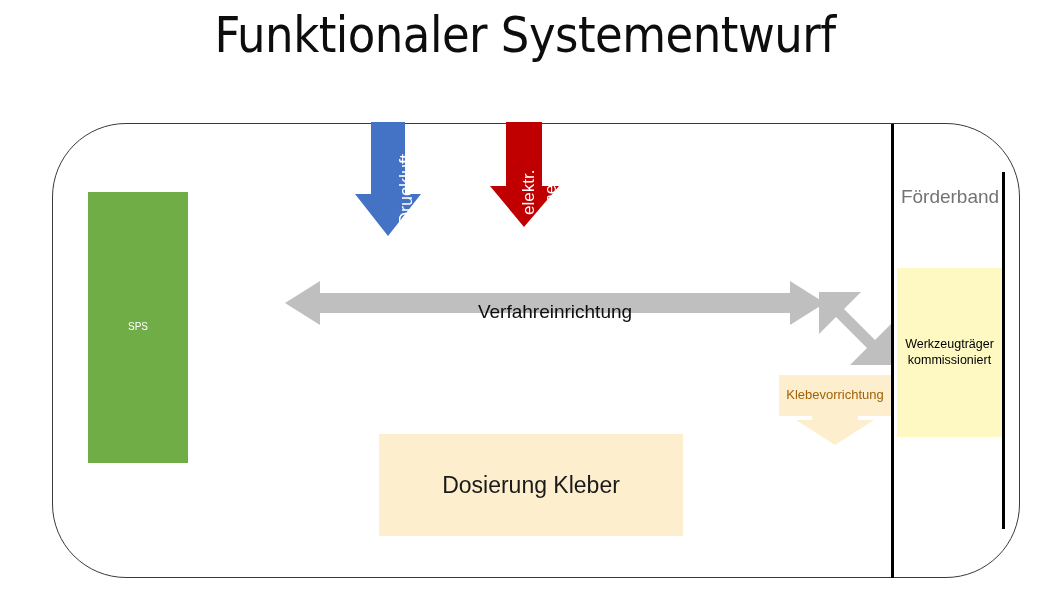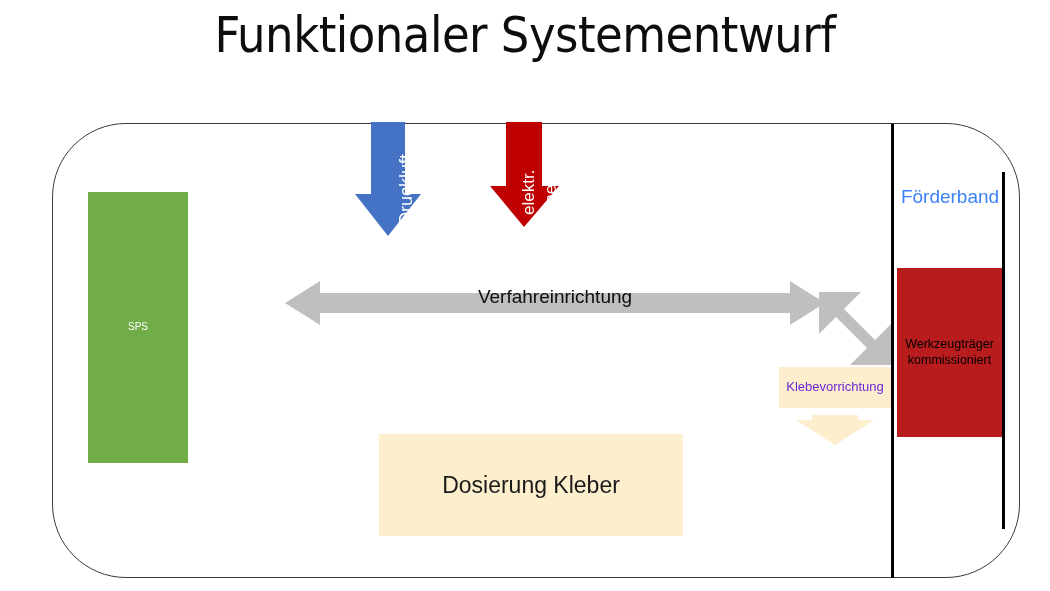--- a/index.html
+++ b/index.html
@@ -76,35 +76,35 @@
     width: 304px;
     height: 102px;
     background: #fdeecd;
     color: #1a1a1a;
     font-size: 23px;
   }
 
   
   #klebevorrichtung-box {
     left: 779px;
-    top: 367px;
+    top: 375px;
     width: 112px;
     height: 41px;
     background: #fdeecd;
-    color: #6d28d9;
+    color: #a16207;
     font-size: 13px;
   }
 
   
   #werkzeugtraeger-box {
     left: 897px;
     top: 268px;
     width: 105px;
     height: 169px;
-    background: #b91c1c;
+    background: #fef9c3;
     color: #000000;
     font-size: 12.5px;
     padding: 12px 4px;
   }
 
   
   .conveyor-rail {
     position: absolute;
     background: #000000;
   }
@@ -120,21 +120,21 @@
     width: 3px;
     height: 357px;
   }
   #conveyor-label {
     position: absolute;
     left: 896px;
     top: 186px;
     width: 108px;
     text-align: center;
     font-size: 19px;
-    color: #3b82f6;
+    color: #737373;
   }
 
   
   #arrow-layer {
     position: absolute;
     left: 0;
     top: 0;
     width: 1050px;
     height: 591px;
     pointer-events: none;
@@ -162,21 +162,21 @@
   #elektr-label-2 {
     left: 541px;
     top: 215px;
     font-size: 17px;
   }
 
   
   #verfahreinrichtung-label {
     position: absolute;
     left: 300px;
-    top: 286px;
+    top: 301px;
     width: 510px;
     text-align: center;
     font-size: 19px;
     color: #0d0d0d;
   }
 </style>
 </head>
 <body>
 
 <div id="canvas">

